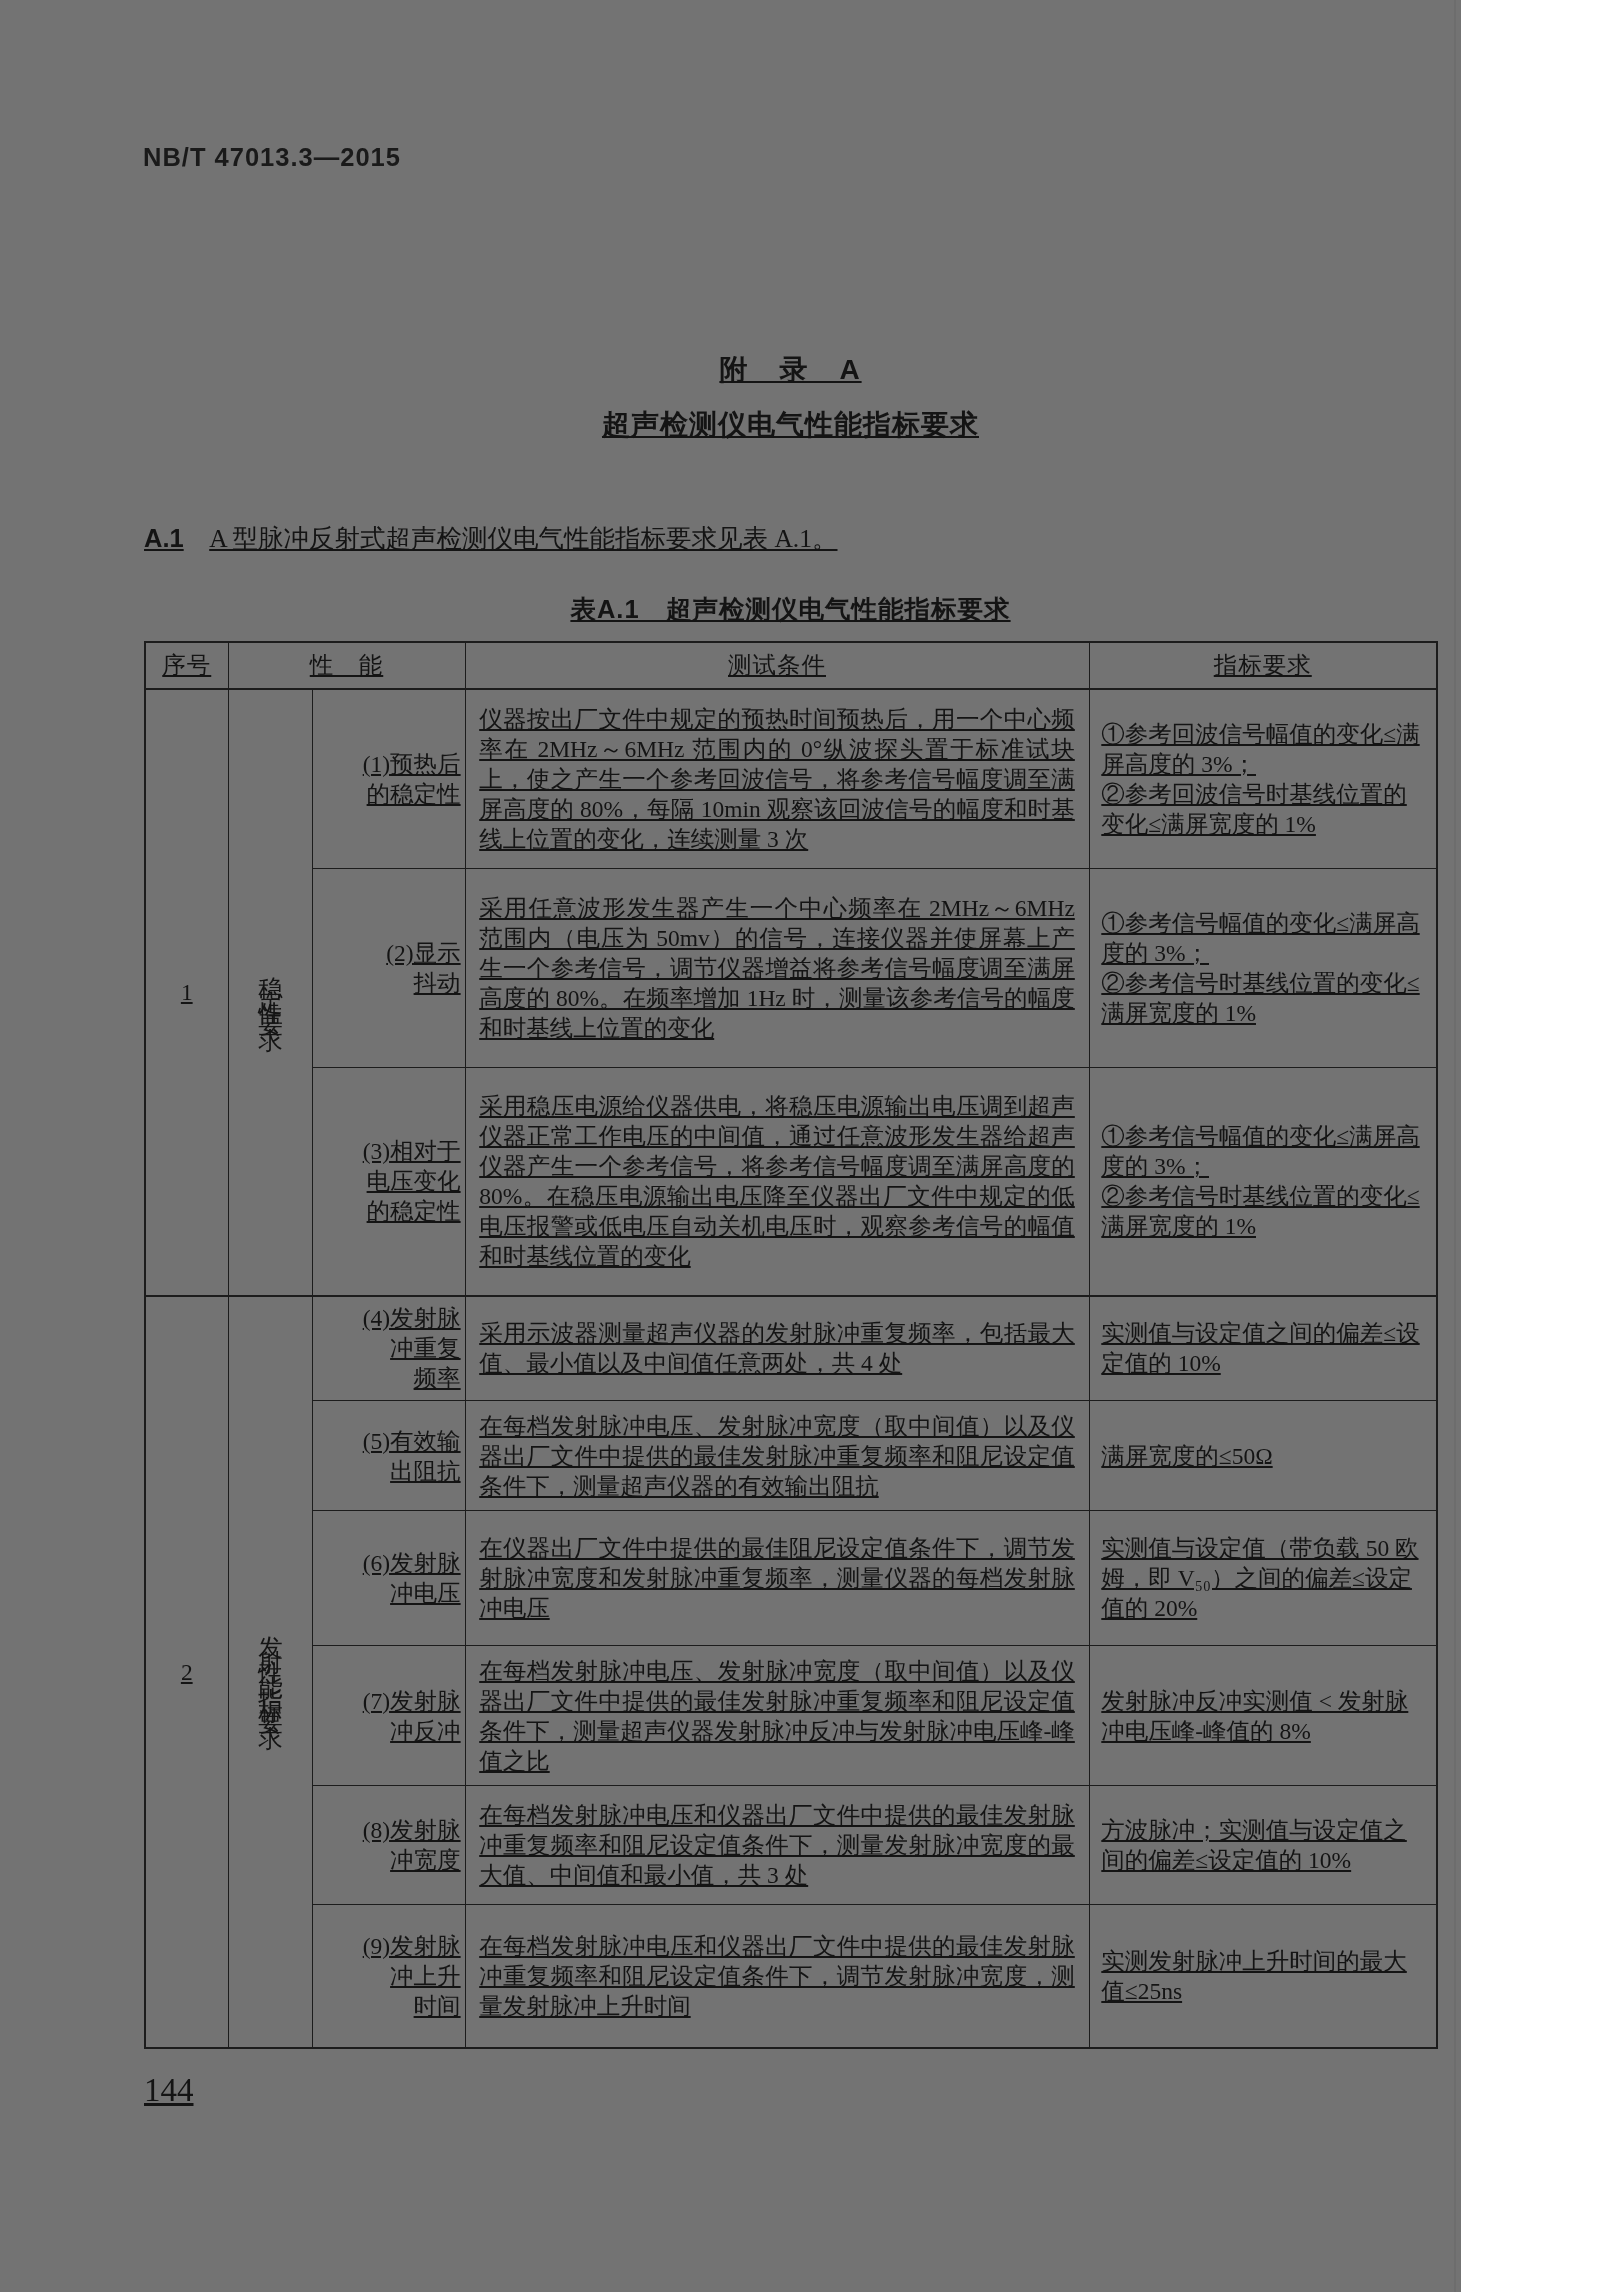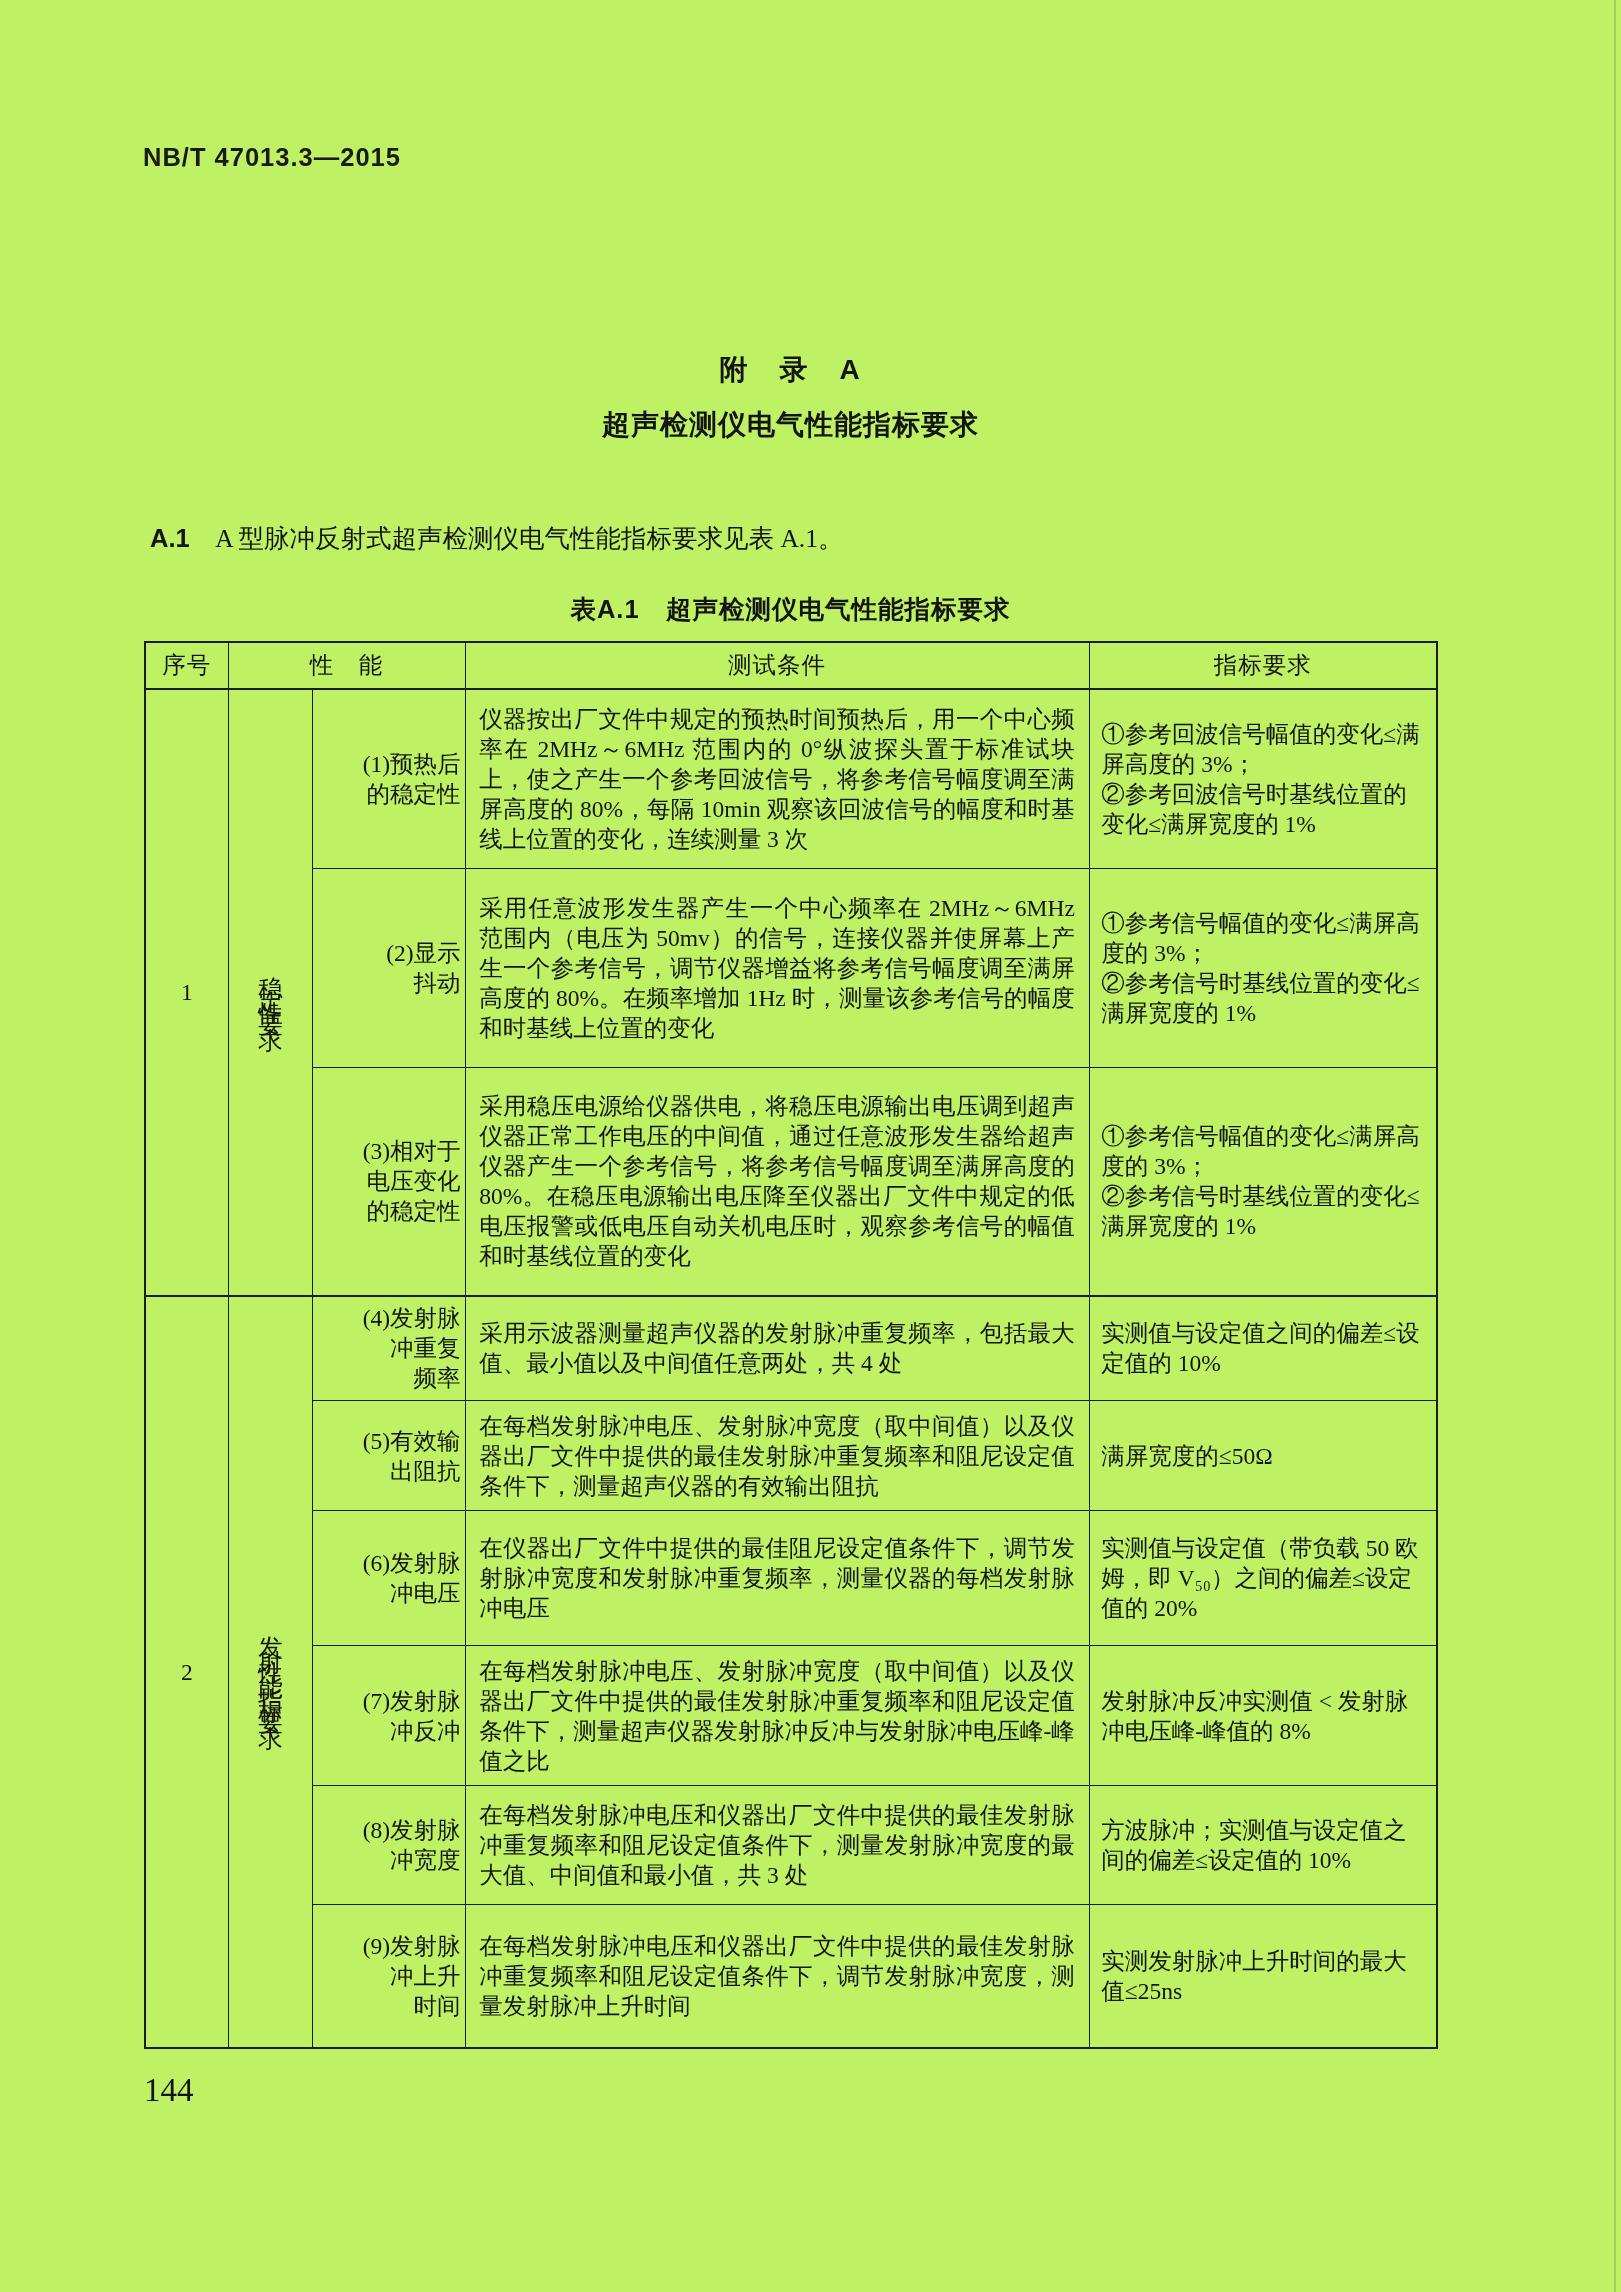--- a/index.html
+++ b/index.html
@@ -1,43 +1,44 @@
 <!DOCTYPE html>
 <html><head>
 <meta charset="utf-8">
 <style>
   html,body { margin:0; padding:0; background:#ffffff; }
   .page {
     position:relative;
-    width:1621px; height:2293px;
-    background:#bef264;
+    width:1461px; height:2293px;
+    background:#737373;
     box-sizing:border-box;
     font-family:"Liberation Serif", serif;
     color:#141414;
     overflow:hidden;
+    text-decoration:underline;
   }
   .doc-code {
     position:absolute; left:143px; top:143px;
     font-family:"Liberation Sans", sans-serif;
     font-weight:700; font-size:25.5px; letter-spacing:1px;
     color:#1a1a1a;
   }
   .content { padding-top:351px; margin:0 184px 0 144px; width:1293px; }
   .title-block { text-align:center; }
   .t1 {
     font-family:"Liberation Sans", sans-serif;
     font-weight:700; font-size:28px; letter-spacing:2px;
   }
   .t2 { margin-top:17.6px; font-size:25.5px; }
   .t3 {
     margin-top:16.7px;
     font-family:"Liberation Sans", sans-serif;
     font-weight:700; font-size:28px; letter-spacing:1px;
   }
-  .clause { margin:78px 0 0 6px; font-size:25.5px; line-height:1.3; }
+  .clause { margin:78px 0 0 0; font-size:25.5px; line-height:1.3; }
   .clause-no {
     font-family:"Liberation Sans", sans-serif;
     font-weight:700; margin-right:25.5px;
   }
   .caption {
     margin-top:37px; text-align:center;
     font-family:"Liberation Sans", sans-serif;
     font-weight:700; font-size:25.5px; letter-spacing:1px;
   }
   table.spec {

